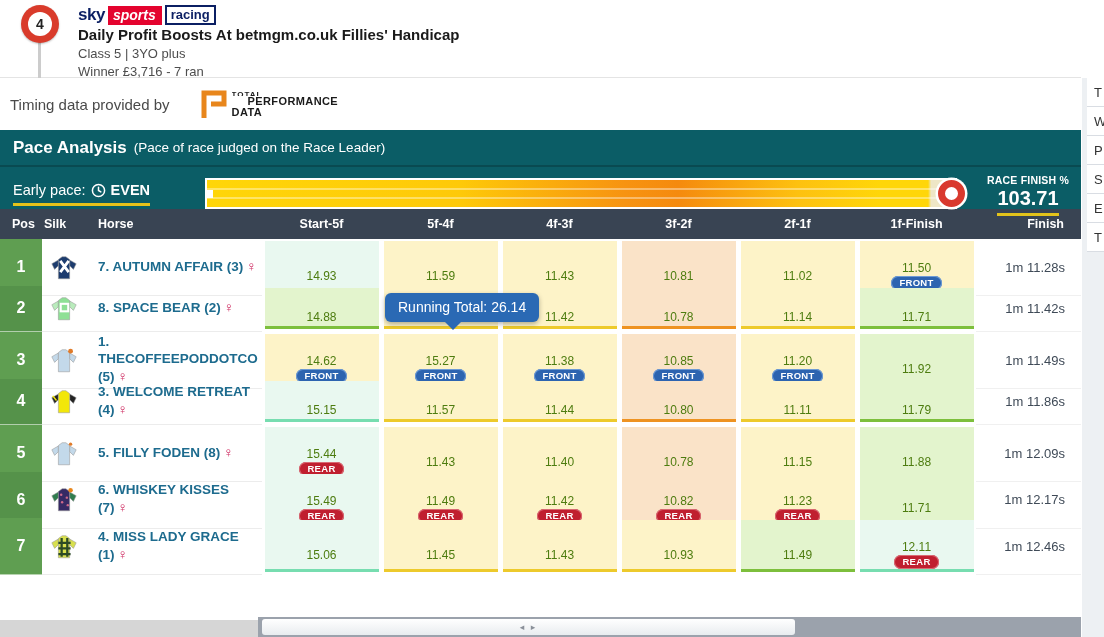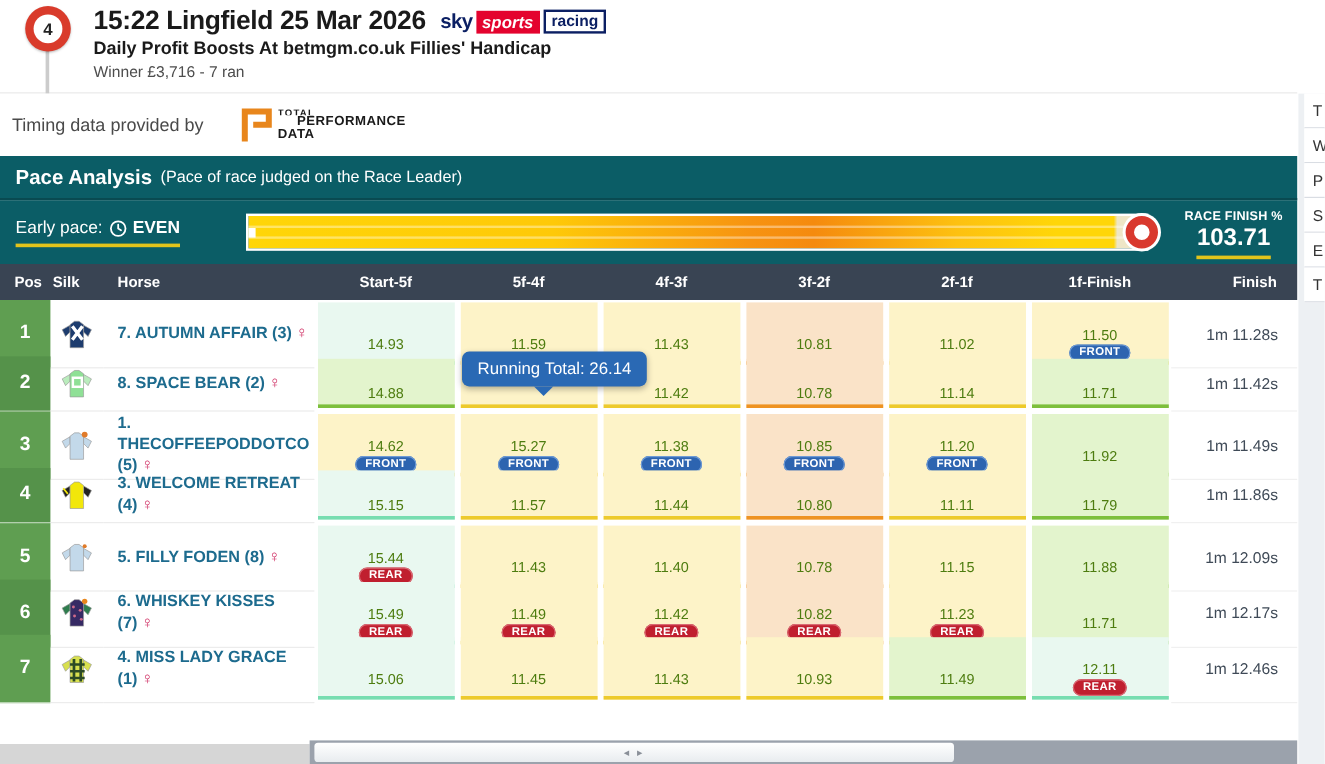--- a/index.html
+++ b/index.html
@@ -29,21 +29,21 @@
   .tpd-text { display:flex; flex-direction:column; line-height:1; }
   .tpd-line1 { font-size:8px; font-weight:bold; color:#1a1a1a; letter-spacing:1px; height:5px; overflow:hidden; }
   .tpd-line2 { font-size:11px; font-weight:bold; color:#1a1a1a; letter-spacing:.4px;padding-left:16px; }
   .tpd-line3 { font-size:11px; font-weight:bold; color:#1a1a1a; letter-spacing:.4px; }
 
   
   .pace-panel { position:absolute; top:130px; left:0; width:1081px; background:#fff; }
   .panel-title-bar { height:37px; background:#0b5d66; border-bottom:2px solid #094a51; display:flex; align-items:center; padding-left:13px; }
   .panel-title { color:#fff; font-weight:bold; font-size:17px; }
   .panel-subtitle { color:#fff; font-size:13.5px; margin-left:7px; }
-  .pace-row { height:53px; background:#0b5d66; position:relative; }
+  .pace-row { height:42px; background:#0b5d66; position:relative; }
   .early-pace { position:absolute; left:13px; top:15px; display:inline-flex; align-items:center; gap:5px; padding-bottom:5px; border-bottom:3px solid #e3c31b; }
   .early-pace-label { color:#fff; font-size:14.5px; }
   .clock-icon { width:15px; height:15px; }
   .early-pace-value { color:#fff; font-size:14.5px; font-weight:bold; }
   .pace-bar { position:absolute; left:205px; top:11px; width:752px; height:31px; border:2px solid #fff;
     background:linear-gradient(90deg,#ffd608 0%,#fec908 34%,#f79311 56%,#f58a0e 63%,#fdc110 79%,#ffd608 90%,#ffd608 96.4%,#eee6c6 96.8%,#eee6c6 100%); }
   .pace-bar .stripe { position:absolute; left:0; right:0; height:2px; background:rgba(255,255,255,.38); }
   .stripe.s1 { top:8px; } .stripe.s2 { top:17px; }
   .pace-notch { position:absolute; left:0; top:10px; width:6px; height:8px; background:#fff; }
   .pace-marker { position:absolute; left:731px; top:0px; width:27px; height:27px; border-radius:50%; background:#fff; border:7px solid #d9392e; box-shadow:0 0 0 2.5px #fff; }
@@ -96,28 +96,28 @@
 
 <div class="page">
 
   <div class="race-header">
     <div class="pin-stem"></div>
     <div class="race-pin">
       <div class="race-pin-inner">4</div>
     </div>
     <div class="race-info">
       <div class="race-title-row">
-        <span class="race-title">15:22 Lingfield 25 Mar 2026</span>
         <span class="sky-logo">
           <span class="sky-word">sky</span>
           <span class="sports-word">sports</span>
           <span class="racing-word">racing</span>
         </span>
       </div>
       <div class="race-name">Daily Profit Boosts At betmgm.co.uk Fillies' Handicap</div>
+      <div class="race-class">Class 5 | 3YO plus</div>
       <div class="race-winner">Winner £3,716 - 7 ran</div>
     </div>
   </div>
 
   <div class="timing-row">
     <span class="timing-label">Timing data provided by</span>
     <span class="tpd-logo">
       <svg width="30" height="34" viewBox="0 0 30 34">
         <path d="M6 31 L6 6 L26 6 L26 17 L13 17" fill="none" stroke="#e8861c" stroke-width="5"></path>
       </svg>

